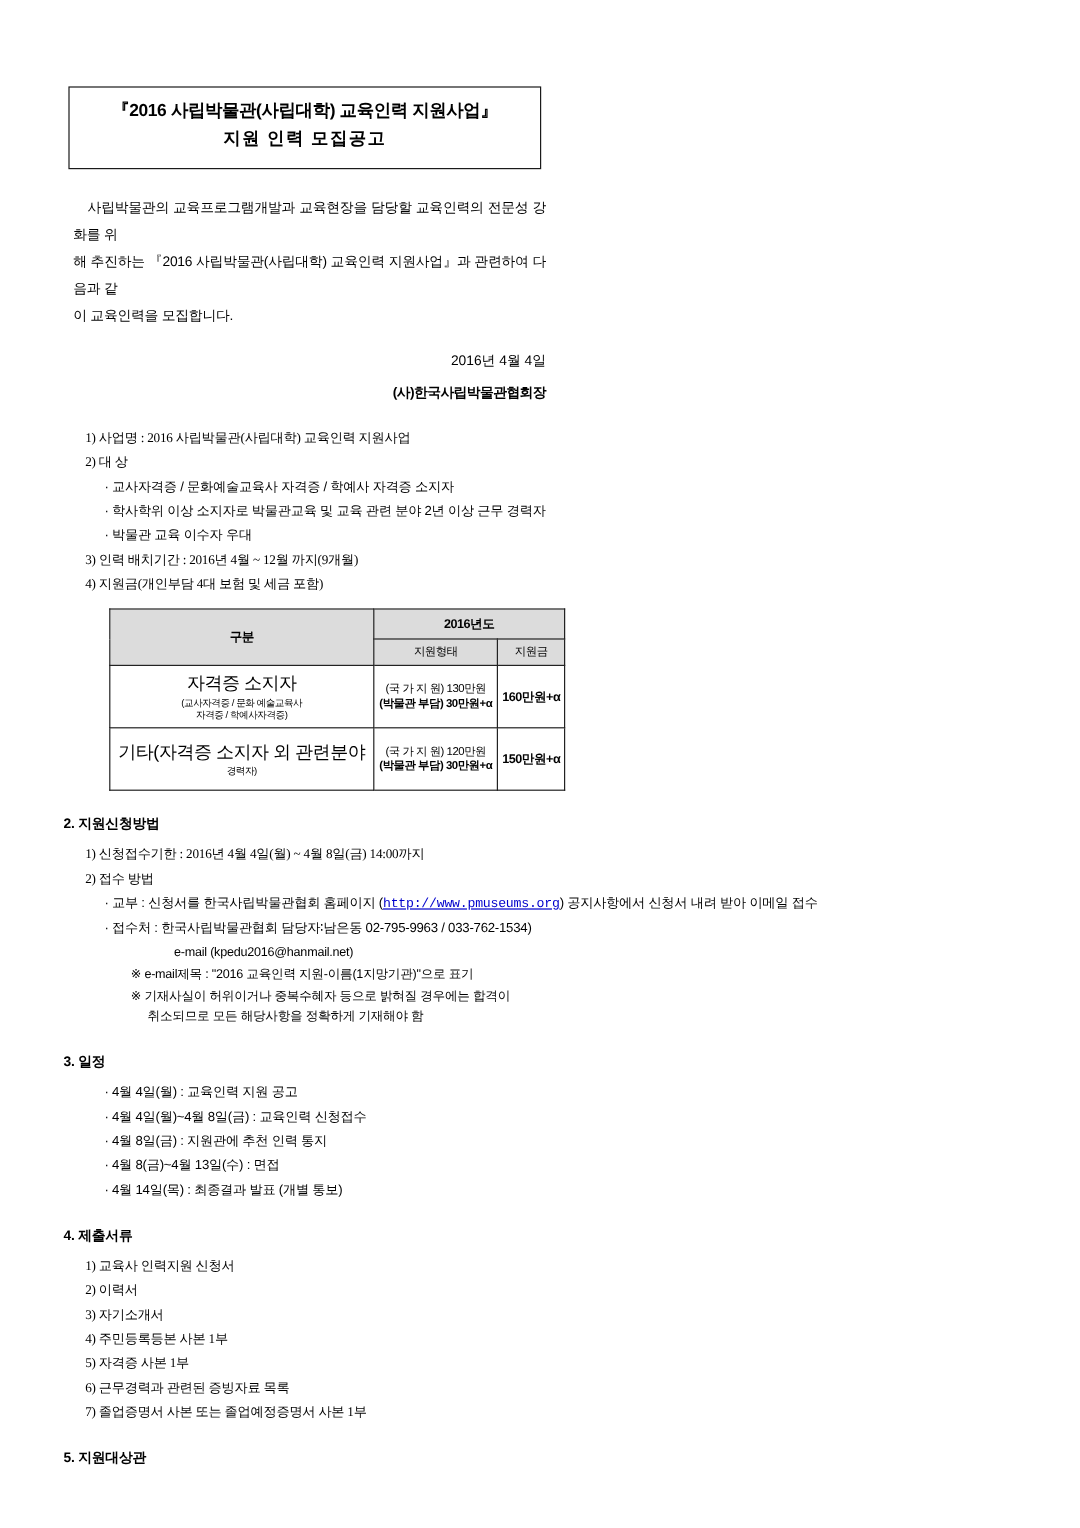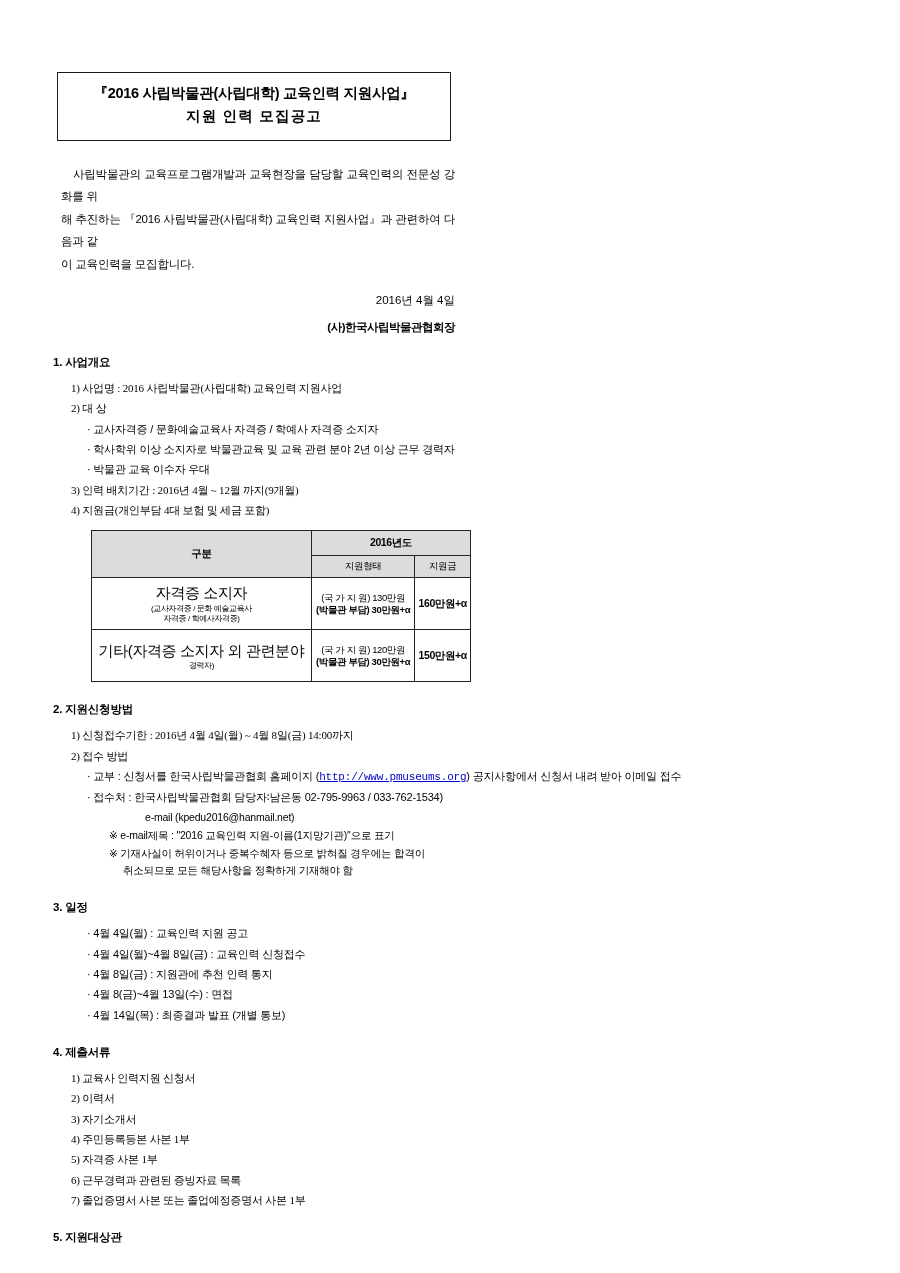--- a/index.html
+++ b/index.html
@@ -183,21 +183,20 @@
     <div class="intro">
       <p class="indent">사립박물관의 교육프로그램개발과 교육현장을 담당할 교육인력의 전문성 강화를 위</p>
       <p>해 추진하는 『2016 사립박물관(사립대학) 교육인력 지원사업』과 관련하여 다음과 같</p>
       <p>이 교육인력을 모집합니다.</p>
     </div>
 
     <div class="date-line">2016년 4월 4일</div>
     <div class="org-line">(사)한국사립박물관협회장</div>
 
     <div class="section">
-      <div class="sec-title">1. 사업개요</div>
       <div class="lvl1">1) 사업명 : 2016 사립박물관(사립대학) 교육인력 지원사업</div>
       <div class="lvl1">2) 대    상</div>
       <div class="lvl2">· 교사자격증 / 문화예술교육사 자격증 / 학예사 자격증 소지자</div>
       <div class="lvl2">· 학사학위 이상 소지자로 박물관교육 및 교육 관련 분야 2년 이상 근무 경력자</div>
       <div class="lvl2">· 박물관 교육 이수자 우대</div>
       <div class="lvl1">3) 인력 배치기간 : 2016년 4월 ~ 12월 까지(9개월)</div>
       <div class="lvl1">4) 지원금(개인부담 4대 보험 및 세금 포함)</div>
 
       <div class="fee-table-wrap">
         <table class="fee">

